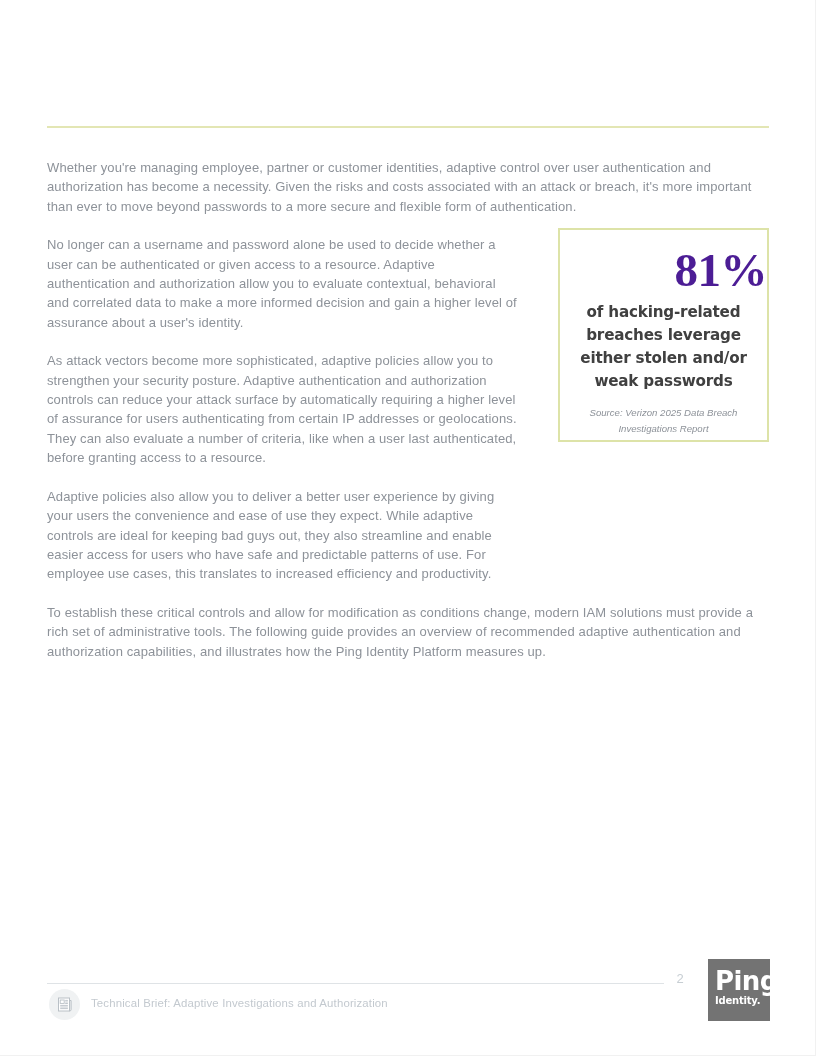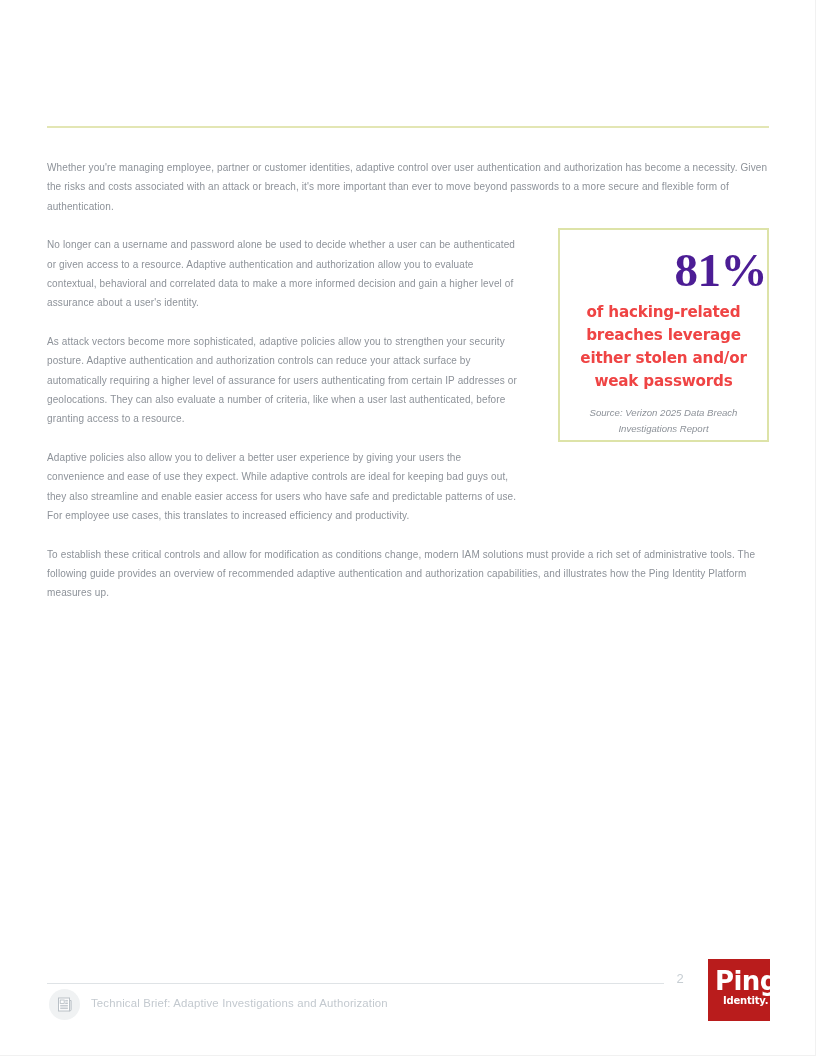--- a/index.html
+++ b/index.html
@@ -47,21 +47,21 @@
 
   
   .body-col {
     position: absolute;
     left: 47px;
     top: 158px;
     width: 723px;
   }
   p.para {
     margin: 0 0 19px 0;
-    font-size: 10px;
+    font-size: 13px;
     line-height: 19.4px;
     color: #8d9299;
     letter-spacing: 0.12px;
   }
   p.narrow {
     width: 470px;
   }
   p.last {
     margin-bottom: 12px;
   }
@@ -87,21 +87,21 @@
     letter-spacing: -0.5px;
     font-family: Liberation Serif, serif;
     text-align: right;
   }
   .stat-text {
     margin-top: 6px;
     padding: 0 10px;
     font-size: 15.2px;
     font-weight: bold;
     line-height: 23px;
-    color: #ef4444;
+    color: #404040;
     letter-spacing: -0.2px;
     font-family: "DejaVu Sans", sans-serif;
   }
   .stat-source {
     margin-top: 12px;
     padding: 0 14px;
     font-size: 9.6px;
     font-style: italic;
     line-height: 15.5px;
     color: #8d9299;
@@ -144,40 +144,39 @@
     text-align: center;
     font-size: 13px;
     color: #c7ced3;
   }
   .ping-logo {
     position: absolute;
     left: 708px;
     top: 959px;
     width: 62px;
     height: 62px;
-    background: #b91c1c;
+    background: #737373;
     color: #ffffff;
     box-sizing: border-box;
     padding: 9px 0 0 7px;
   }
   .ping-logo .ping-word {
     font-family: "DejaVu Sans", sans-serif;
     font-weight: bold;
     font-size: 26px;
     line-height: 26px;
     letter-spacing: -0.6px;
   }
   .ping-logo .ping-sub {
     font-family: "DejaVu Sans", sans-serif;
     font-weight: bold;
     font-size: 10px;
     line-height: 12px;
     letter-spacing: -0.2px;
     margin-top: 1px;
-    margin-left: 8px;
   }
 </style>
 </head>
 <body>
 
 <div class="page">
 
 
   <div class="title-rule"></div>
 

